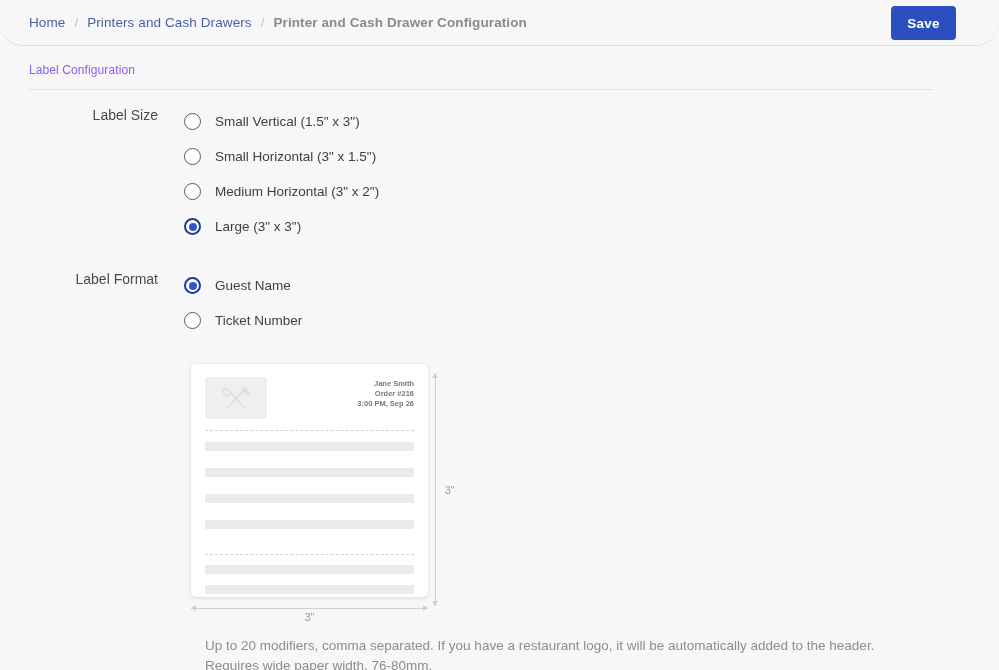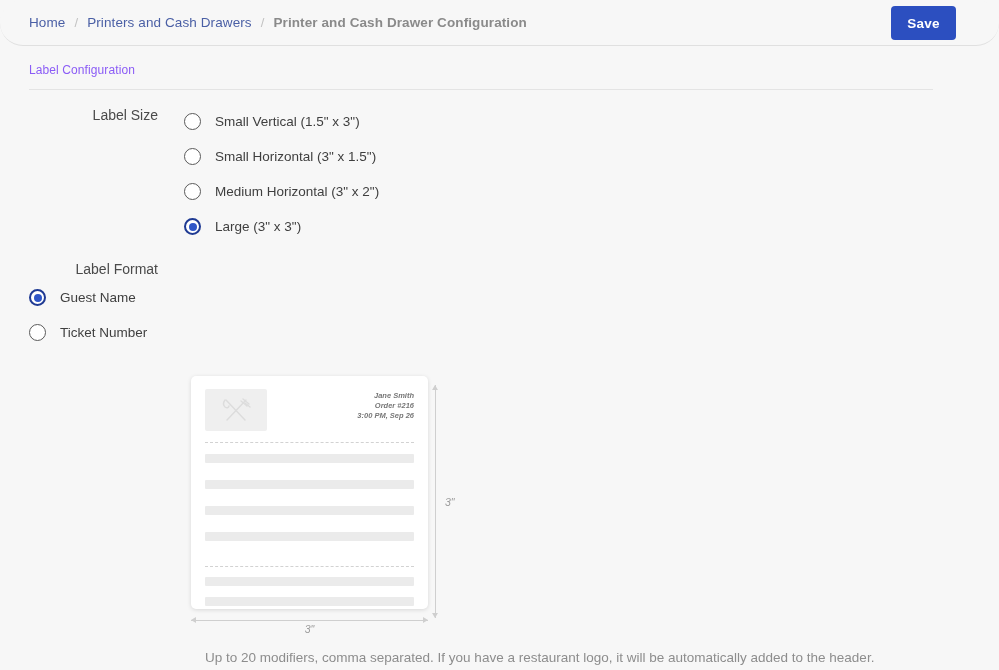--- a/index.html
+++ b/index.html
@@ -149,29 +149,28 @@
   .radio-label {
     margin-left: 14px;
     font-size: 13.5px;
     color: #3f3f3f;
     line-height: 18px;
     white-space: nowrap;
   }
 
   .size-group { margin-top: 14px; }
 
-  .format-row { margin-top: 14px; flex-direction: column; }
+  .format-row { margin-top: 24px; }
 
   
   .preview-wrap {
     position: relative;
     margin-left: 155px;
     margin-top: 26px;
     width: 300px;
-    font-style: italic;
   }
 
   .label-card {
     position: relative;
     width: 237px;
     height: 233px;
     margin-left: 7px;
     background: #ffffff;
     border-radius: 5px;
     box-shadow: 0 1px 4px rgba(0,0,0,0.13);

